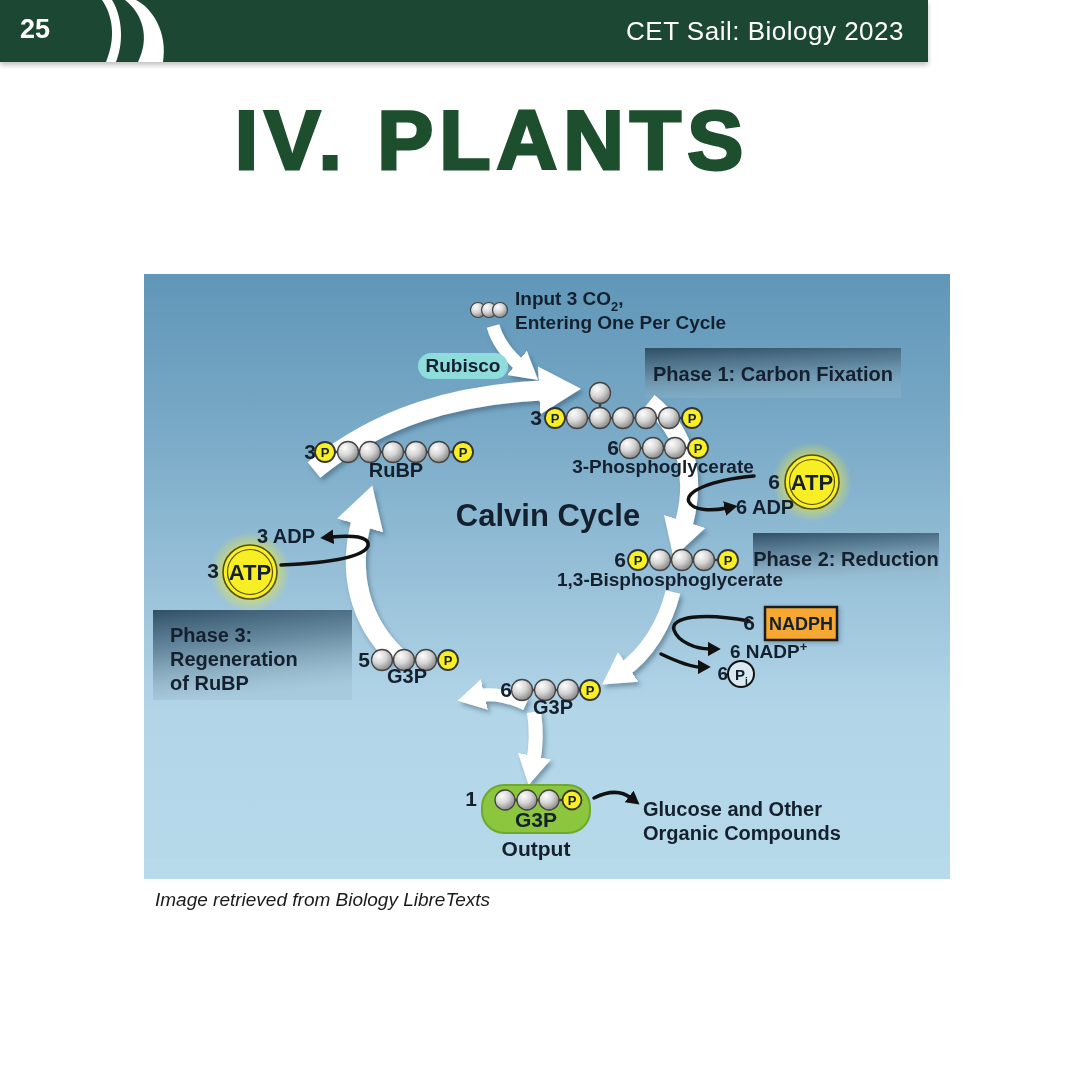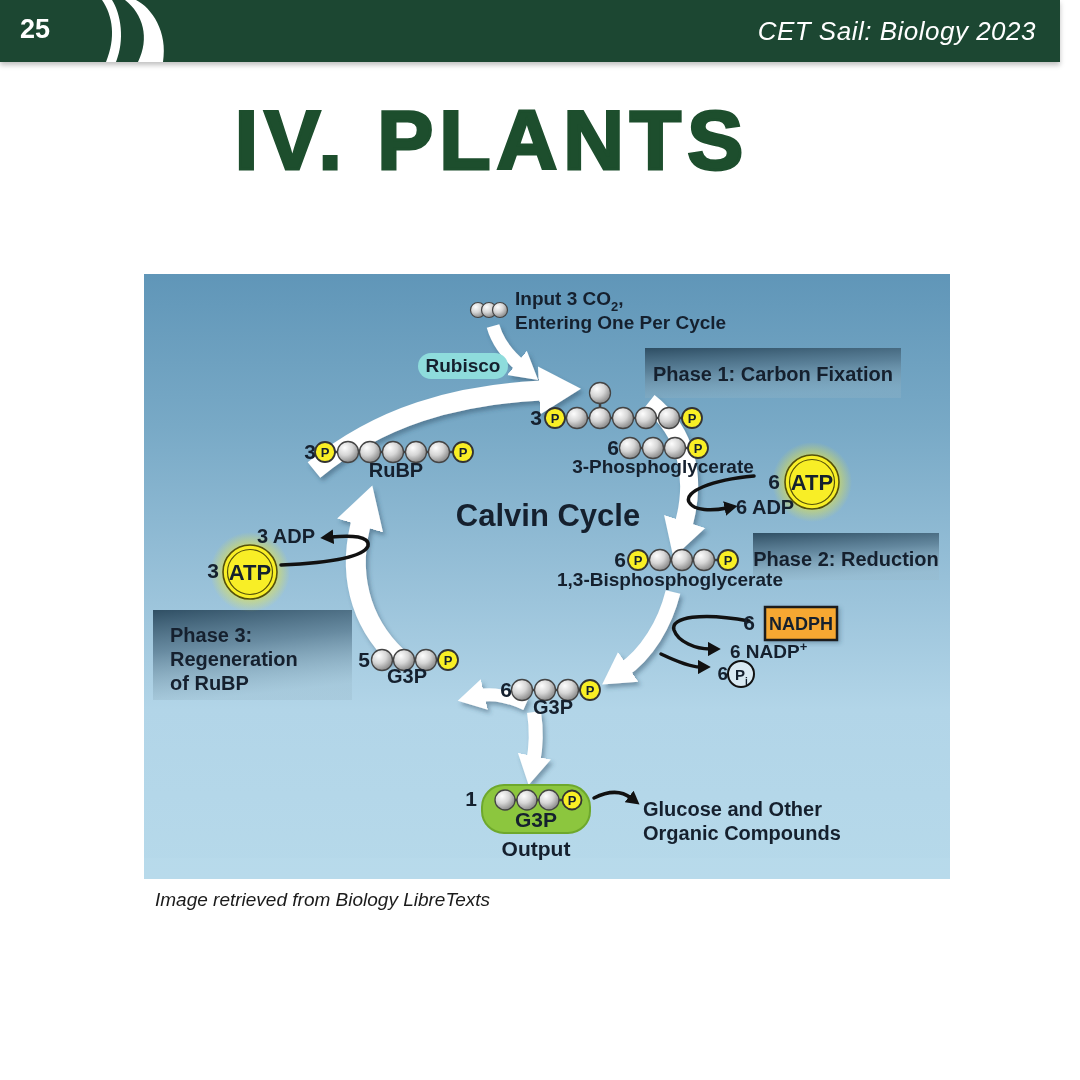--- a/index.html
+++ b/index.html
@@ -1,22 +1,22 @@
 <!DOCTYPE html>
 <html><head>
 <meta charset="utf-8">
 <style>
   html,body{margin:0;padding:0;background:#fff;}
   .canvas{position:relative;width:1080px;height:1080px;background:#ffffff;overflow:hidden;
           font-family:"Liberation Sans",sans-serif;}
   
-  .header{position:absolute;left:0;top:0;width:1060px;height:62px;background:#1c4732;
+  .header{position:absolute;left:0;top:0;width:928px;height:62px;background:#1c4732;
           box-shadow:0 3px 5px rgba(0,0,0,0.25);}
   .page-num{position:absolute;left:20px;top:14px;color:#fff;font-size:27px;font-weight:bold;}
-  .brand{position:absolute;right:24px;top:16px;color:#fff;font-size:26px;font-weight:500;letter-spacing:0.5px;font-style:italic;}
+  .brand{position:absolute;right:24px;top:16px;color:#fff;font-size:26px;font-weight:500;letter-spacing:0.5px;}
   .sail{position:absolute;left:88px;top:0;}
   
   .big-title{position:absolute;left:0;top:92px;width:984px;text-align:center;
              color:#1d4e2d;font-size:84px;font-weight:bold;letter-spacing:6px;
              -webkit-text-stroke:3px #1d4e2d;}
   .section-label{position:absolute;left:70px;top:222px;color:#111;font-size:27px;font-weight:bold;}
   .caption{position:absolute;left:155px;top:889px;color:#1b1b1b;font-size:19px;font-style:italic;font-weight:500;}
   .diagram{position:absolute;left:144px;top:274px;width:806px;height:605px;}
   svg text{font-family:"Liberation Sans",sans-serif;font-weight:bold;fill:#15202e;}
 </style>

